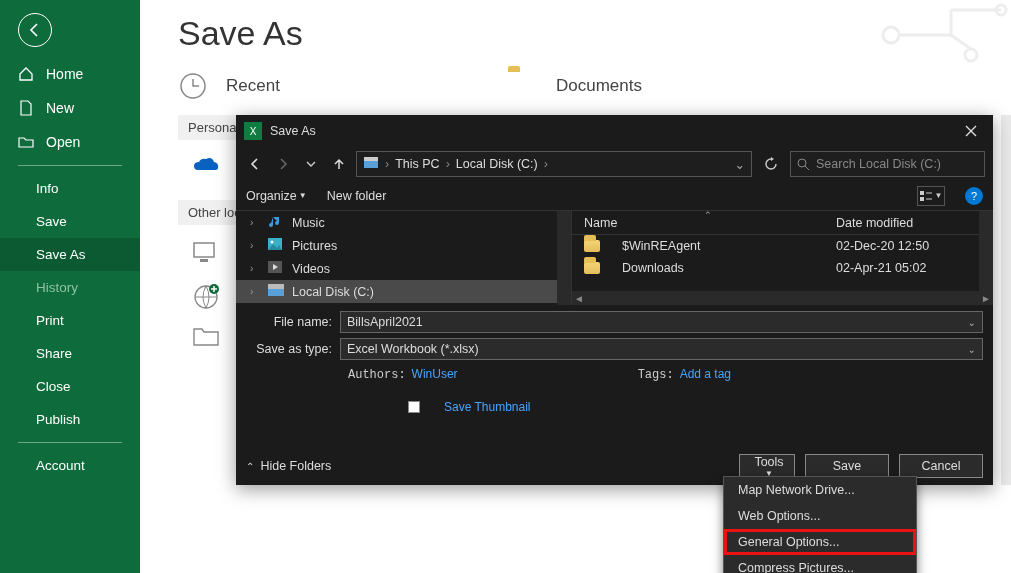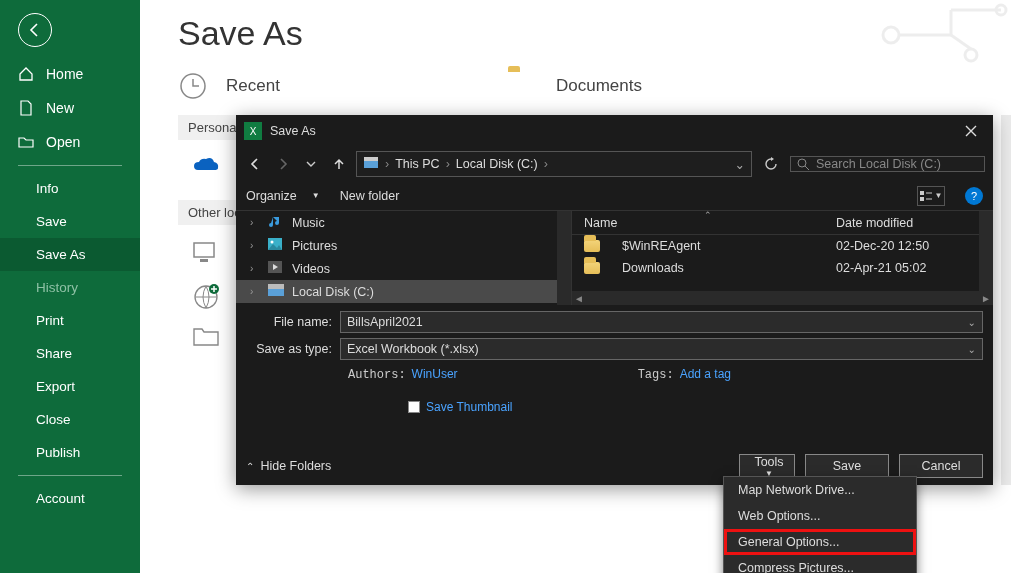--- a/index.html
+++ b/index.html
@@ -35,23 +35,23 @@
 .dlg-title .xl { width: 18px; height: 18px; background: #107c41; color: #fff; font-size: 10px; display: flex; align-items: center; justify-content: center; margin-right: 8px; }
 .dlg-title .tt { flex: 1; font-size: 12.5px; }
 .dlg-title .cl { width: 44px; height: 32px; display: flex; align-items: center; justify-content: center; cursor: pointer; }
 .navrow { height: 34px; display: flex; align-items: center; padding: 0 8px; gap: 6px; }
 .navbtn { width: 22px; height: 22px; display: flex; align-items: center; justify-content: center; cursor: pointer; color: #ccc; }
 .navbtn.dis { color: #555; }
 .addr { flex: 1; height: 26px; border: 1px solid #555; background: #1e1e1e; display: flex; align-items: center; padding: 0 6px; gap: 6px; }
 .addr .crumb { cursor: pointer; }
 .addr .sep { color: #888; }
 .refresh { width: 26px; height: 26px; display: flex; align-items: center; justify-content: center; cursor: pointer; }
-.search { width: 195px; height: 16px; border: 1px solid #555; background: #1e1e1e; display: flex; align-items: center; padding: 0 6px; color: #888; }
+.search { width: 195px; height: 26px; border: 1px solid #555; background: #1e1e1e; display: flex; align-items: center; padding: 0 6px; color: #888; }
 .toolrow { height: 30px; border-bottom: 1px solid #333; display: flex; align-items: center; padding: 0 10px; gap: 20px; }
-.tool { cursor: pointer; display: flex; align-items: center; gap: 15px; }
+.tool { cursor: pointer; display: flex; align-items: center; gap: 2px; }
 .toolrow .spacer { flex: 1; }
 .viewbtn { width: 28px; height: 20px; border: 1px solid #555; cursor: pointer; display:flex; align-items:center; justify-content:center; gap:3px;}
 .help { width: 18px; height: 18px; border-radius: 50%; background: #0078d4; color: #fff; font-size: 11px; display: flex; align-items: center; justify-content: center; cursor: pointer; }
 
 .body { display: flex; height: 94px; }
 .tree { width: 336px; border-right: 1px solid #333; overflow: hidden; position: relative;}
 .tree-row { display: flex; align-items: center; height: 23px; padding-left: 14px; gap: 8px; cursor: pointer; }
 .tree-row.sel { background: #4a4a4a; }
 .tree-row .exp { width: 10px; color: #999; font-size: 10px; }
 .tree-row .ic { width: 16px; height: 16px; }
@@ -68,21 +68,21 @@
 .list-sb .lar, .list-sb .rar { width:14px; text-align:center; color:#888; cursor:pointer; font-size:10px;}
 .list-sb .tr { flex:1; }
 
 .form { padding: 6px 10px 0 2px; }
 .frow { display: flex; align-items: center; margin-bottom: 5px; }
 .frow .lbl { width: 102px; text-align: right; padding-right: 8px; }
 .frow .inp { flex: 1; height: 22px; border: 1px solid #666; background: #2b2b2b; color: #ddd; padding: 0 6px; font-size: 12.5px; display:flex; align-items:center; justify-content:space-between;}
 .meta { display: flex; padding: 2px 0 0 110px; gap: 40px; font-size: 12px; }
 .meta .ml { color: #ccc; margin-right: 6px; font-family: Liberation Mono, monospace; }
 .meta .mv { color: #4aa3ff; cursor: pointer; }
-.thumb { display: flex; align-items: center; gap: 6px; padding: 18px 0 0 170px; font-size: 12px; color:#4aa3ff; }
+.thumb { display: flex; align-items: center; gap: 24px; padding: 18px 0 0 170px; font-size: 12px; color:#4aa3ff; }
 .thumb .cb { width: 12px; height: 12px; border: 1px solid #888; cursor: pointer; background:#fff; }
 
 .foot { position: absolute; left: 0; bottom: 0; right: 0; height: 38px; display: flex; align-items: center; padding: 0 10px; gap: 10px; }
 .hide { display: flex; align-items: center; gap: 6px; cursor: pointer; }
 .foot .spacer { flex: 1; }
 .btn { height: 24px; border: 1px solid #888; background: #2b2b2b; color: #ddd; padding: 0 8px; display: flex; align-items: center; justify-content: center; cursor: pointer; font-size: 12.5px; min-width: 84px; flex-direction: column; }
 .btn.tools { min-width: 56px; justify-content: space-between; padding: 0 6px 0 10px; }
 
 .menu { position: absolute; left: 723px; top: 476px; width: 194px; background: #2b2b2b; border: 1px solid #555; box-shadow: 0 4px 10px rgba(0,0,0,.5); font-size: 12.5px; color: #ddd; }
 .menu-item { padding: 6px 14px; cursor: pointer; }
@@ -125,21 +125,20 @@
       </span>
     <span>Open</span>
   </div>
   <div class="sb-sep"></div>
   <div class="sb-sub"><span>Info</span></div>
   <div class="sb-sub"><span>Save</span></div>
   <div class="sb-sub sel"><span>Save As</span></div>
   <div class="sb-sub dis"><span>History</span></div>
   <div class="sb-sub"><span>Print</span></div>
   <div class="sb-sub"><span>Share</span></div>
-  <div class="sb-sub"><span>Export</span></div>
   <div class="sb-sub"><span>Close</span></div>
   <div class="sb-sub"><span>Publish</span></div>
   <div class="sb-sep"></div>
   <div class="sb-sub"><span>Account</span></div>
 </div>
 
 <div class="main">
   <svg class="deco" viewBox="0 0 170 70">
       <circle cx="50" cy="35" r="8" fill="none" stroke="#bbb" stroke-width="3"></circle>
       <path d="M58 35 H110 M110 35 V10 M110 10 H160" stroke="#bbb" stroke-width="3" fill="none"></path>

